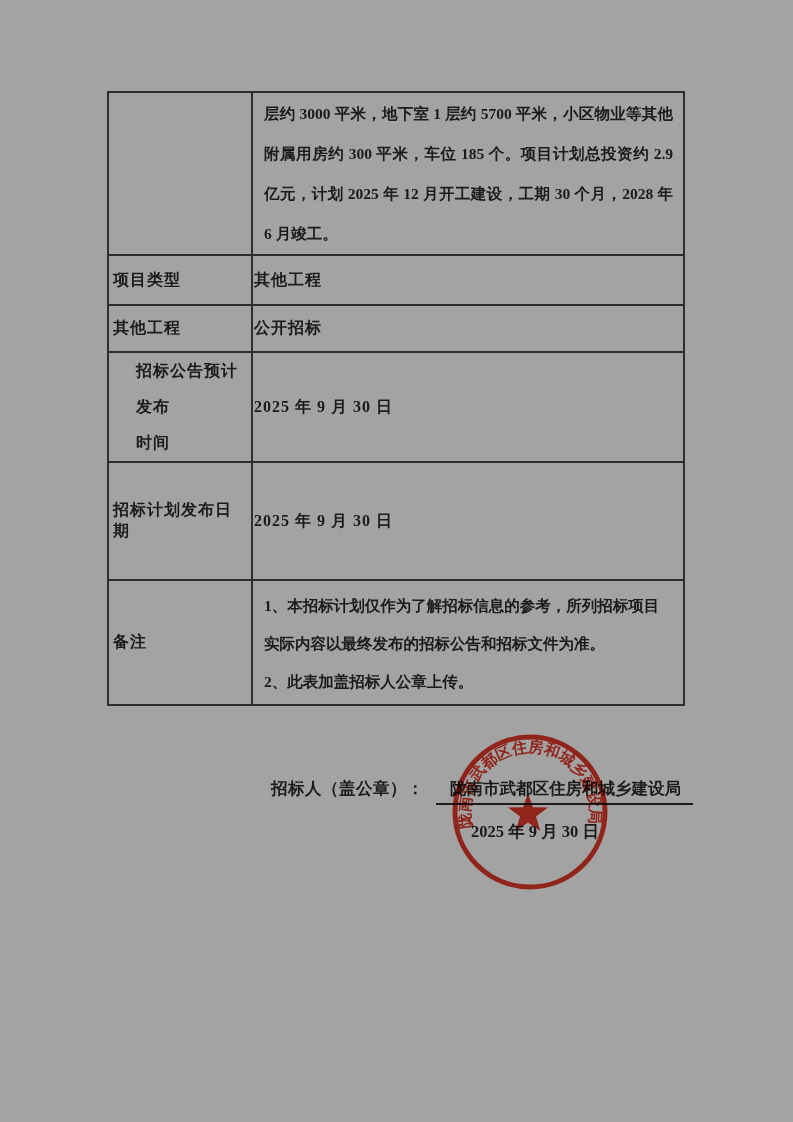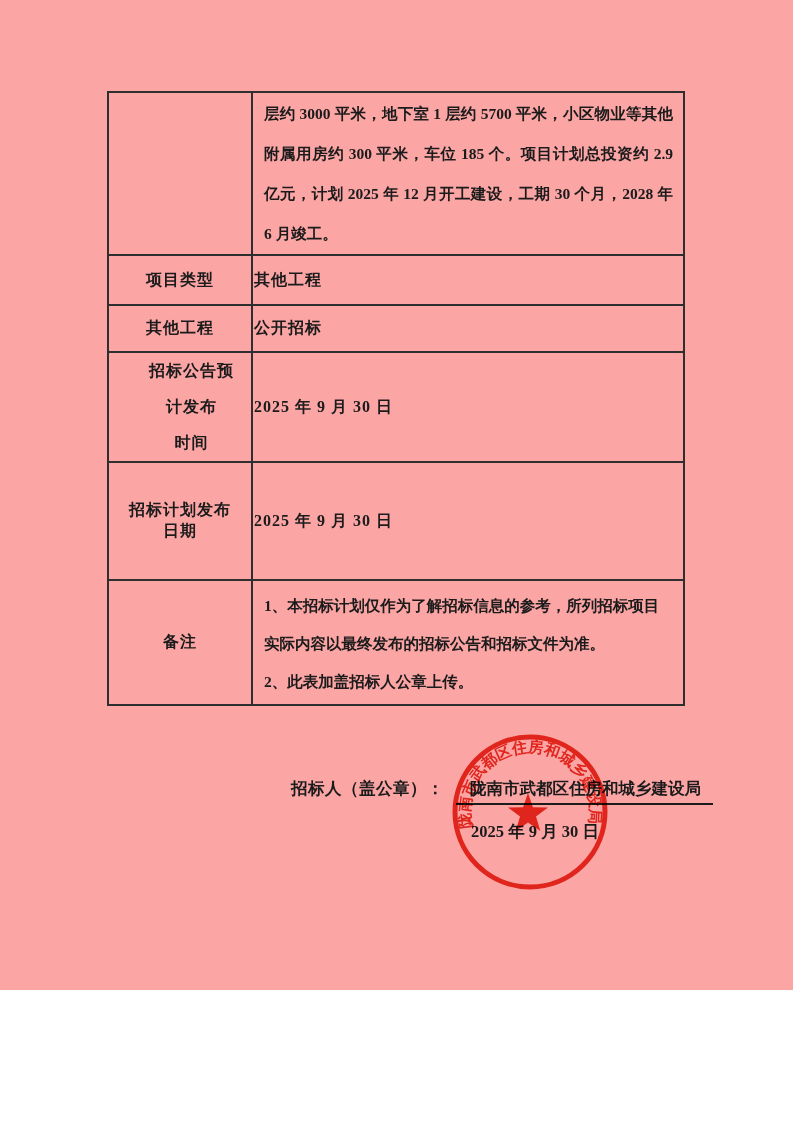--- a/index.html
+++ b/index.html
@@ -3,22 +3,22 @@
 <meta charset="utf-8">
 <style>
   html, body {
     margin: 0;
     padding: 0;
     background: #ffffff;
   }
   .page {
     position: relative;
     width: 793px;
-    height: 990px;
-    background: #fca5a5;
+    height: 1122px;
+    background: #a3a3a3;
     overflow: hidden;
     font-family: "Liberation Serif", "DejaVu Serif", serif;
     color: #1b1b1b;
   }
   
   table.tender {
     position: absolute;
     left: 107px;
     top: 91px;
     width: 576px;
@@ -26,23 +26,23 @@
     table-layout: fixed;
   }
   table.tender td {
     border: 2px solid #2e2e2e;
     font-size: 16px;
     font-weight: 600;
     vertical-align: middle;
   }
   td.label-cell {
     width: 144px;
-    text-align: center;
+    text-align: left;
     letter-spacing: 1px;
-    padding: 0 12px;
+    padding: 0 4px;
   }
   td.value-cell {
     letter-spacing: 1px;
   }
   td.desc-cell {
     vertical-align: top;
     padding: 1px 10px 0 11px;
   }
   .desc-text {
     margin: 0;
@@ -61,21 +61,21 @@
     font-size: 15.5px;
     text-align: left;
   }
   .two-line-label div {
     line-height: 36px;
     margin-left: 23px;
   }
   
   .sig-row {
     position: absolute;
-    left: 291px;
+    left: 271px;
     top: 778px;
     display: flex;
     align-items: baseline;
     font-size: 16.5px;
     font-weight: 600;
     white-space: nowrap;
   }
   .sig-label { letter-spacing: 0.5px; }
   .sig-name {
     display: inline-block;

